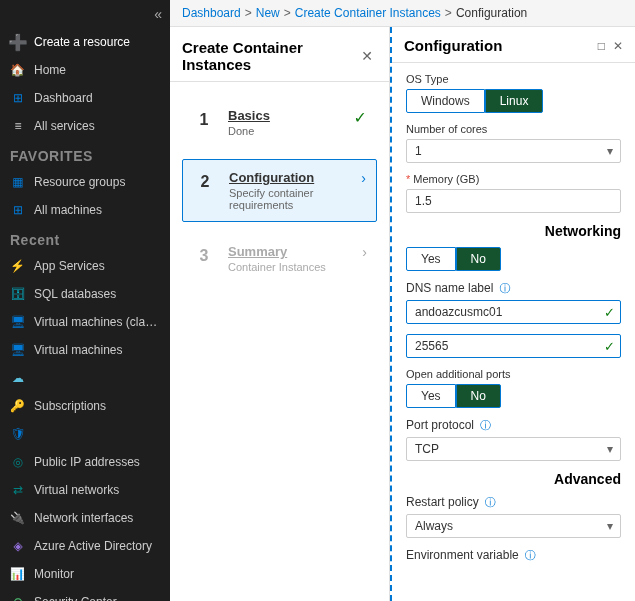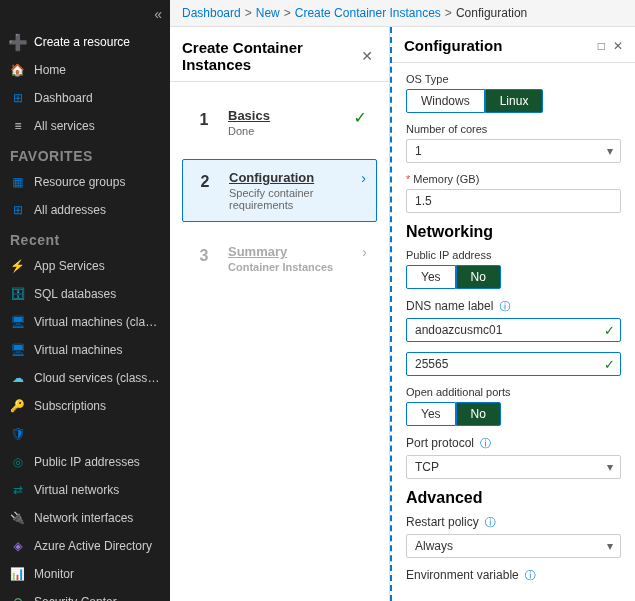--- a/index.html
+++ b/index.html
@@ -180,24 +180,25 @@
     
     .form-section { margin-bottom: 10px; }
     .form-label {
       font-size: 11px;
       color: #333;
       margin-bottom: 4px;
       display: block;
     }
     .form-label.required::before { content: '* '; color: #e74c3c; }
     .section-title {
-      font-size: 16px;
+      font-size: 14px;
       font-weight: 600;
       color: #000;
       margin: 10px 0 8px 0;
+      text-align: right;
     }
 
     
     .toggle-group { display: flex; gap: 0; }
     .toggle-btn {
       padding: 4px 14px;
       border: 1px solid #ccc;
       background: #fff;
       cursor: pointer;
       font-size: 12px;
@@ -275,21 +276,21 @@
   </div>
 
   <div class="sidebar-section-label">FAVORITES</div>
 
   <div class="sidebar-item">
     <span class="icon icon-blue">▦</span>
     <span class="label">Resource groups</span>
   </div>
   <div class="sidebar-item">
     <span class="icon icon-blue">⊞</span>
-    <span class="label">All addresses</span>
+    <span class="label">All machines</span>
   </div>
 
   <div class="sidebar-section-label">Recent</div>
 
   <div class="sidebar-item">
     <span class="icon icon-blue">⚡</span>
     <span class="label">App Services</span>
   </div>
   <div class="sidebar-item">
     <span class="icon icon-cyan">🗄</span>
@@ -298,21 +299,20 @@
   <div class="sidebar-item">
     <span class="icon icon-blue">🖥</span>
     <span class="label">Virtual machines (classic)</span>
   </div>
   <div class="sidebar-item">
     <span class="icon icon-blue">🖥</span>
     <span class="label">Virtual machines</span>
   </div>
   <div class="sidebar-item">
     <span class="icon icon-lightblue">☁</span>
-    <span class="label">Cloud services (classic)</span>
   </div>
   <div class="sidebar-item">
     <span class="icon icon-yellow">🔑</span>
     <span class="label">Subscriptions</span>
   </div>
   <div class="sidebar-item">
     <span class="icon icon-blue">🛡</span>
   </div>
   <div class="sidebar-item">
     <span class="icon icon-teal">◎</span>
@@ -378,21 +378,21 @@
             <div class="step-title">Configuration</div>
             <div class="step-subtitle">Specify container requirements</div>
           </div>
           <div class="step-arrow">›</div>
         </div>
 
         <div class="step inactive">
           <div class="step-number" style="color:#aaa;">3</div>
           <div class="step-info">
             <div class="step-title" style="color:#aaa;">Summary</div>
-            <div class="step-subtitle" style="color:#aaa;font-weight:bold;">Container Instances</div>
+            <div class="step-subtitle" style="color:#aaa;">Container Instances</div>
           </div>
           <div class="step-arrow" style="color:#aaa;">›</div>
         </div>
       </div>
     </div>
 
     <div class="right-panel">
       <div class="right-panel-header">
         <span class="right-panel-title">Configuration</span>
         <div class="panel-controls">
@@ -423,21 +423,20 @@
         </div>
 
         <div class="form-section">
           <span class="form-label required">Memory (GB)</span>
           <input class="form-input" type="text" value="1.5" style="">
         </div>
 
         <div class="section-title">Networking</div>
 
         <div class="form-section">
-          <span class="form-label">Public IP address</span>
           <div class="toggle-group">
             <button class="toggle-btn active-white">Yes</button>
             <button class="toggle-btn active-blue">No</button>
           </div>
         </div>
 
         <div class="form-section">
           <span class="form-label">
             <span>DNS name label</span>
             <span class="info-icon">ⓘ</span>

